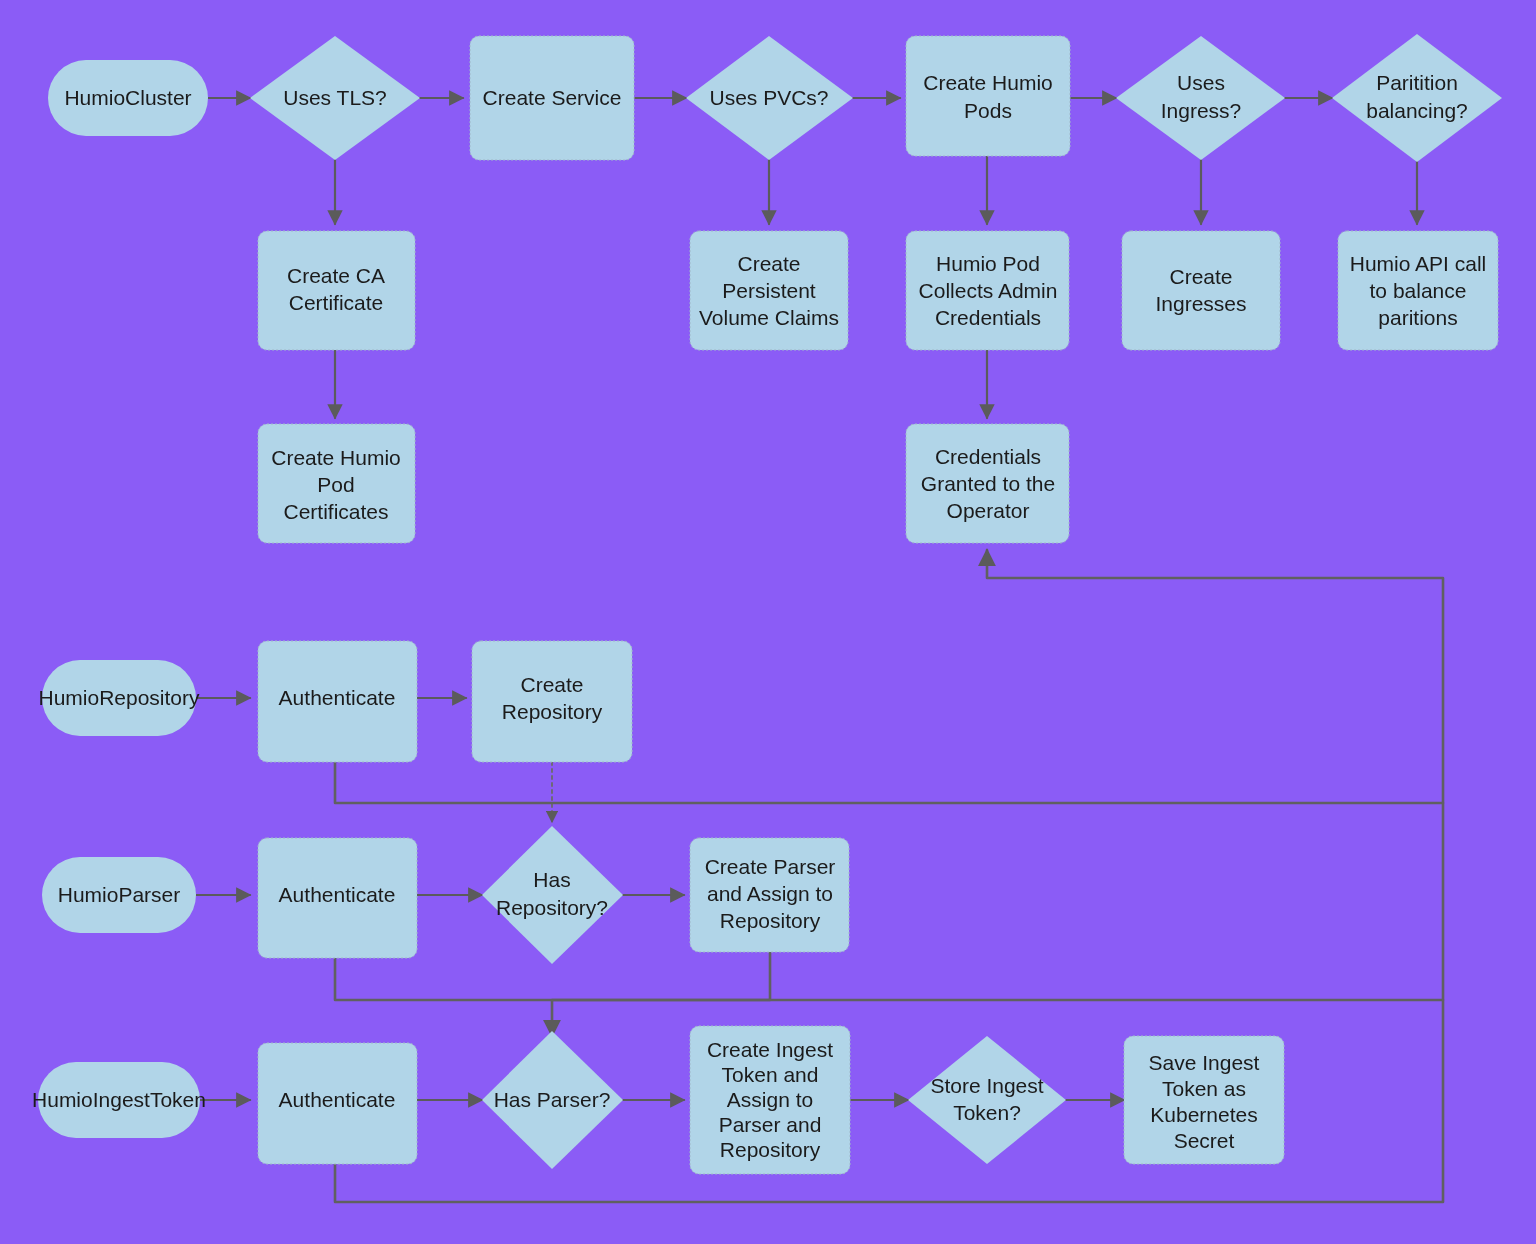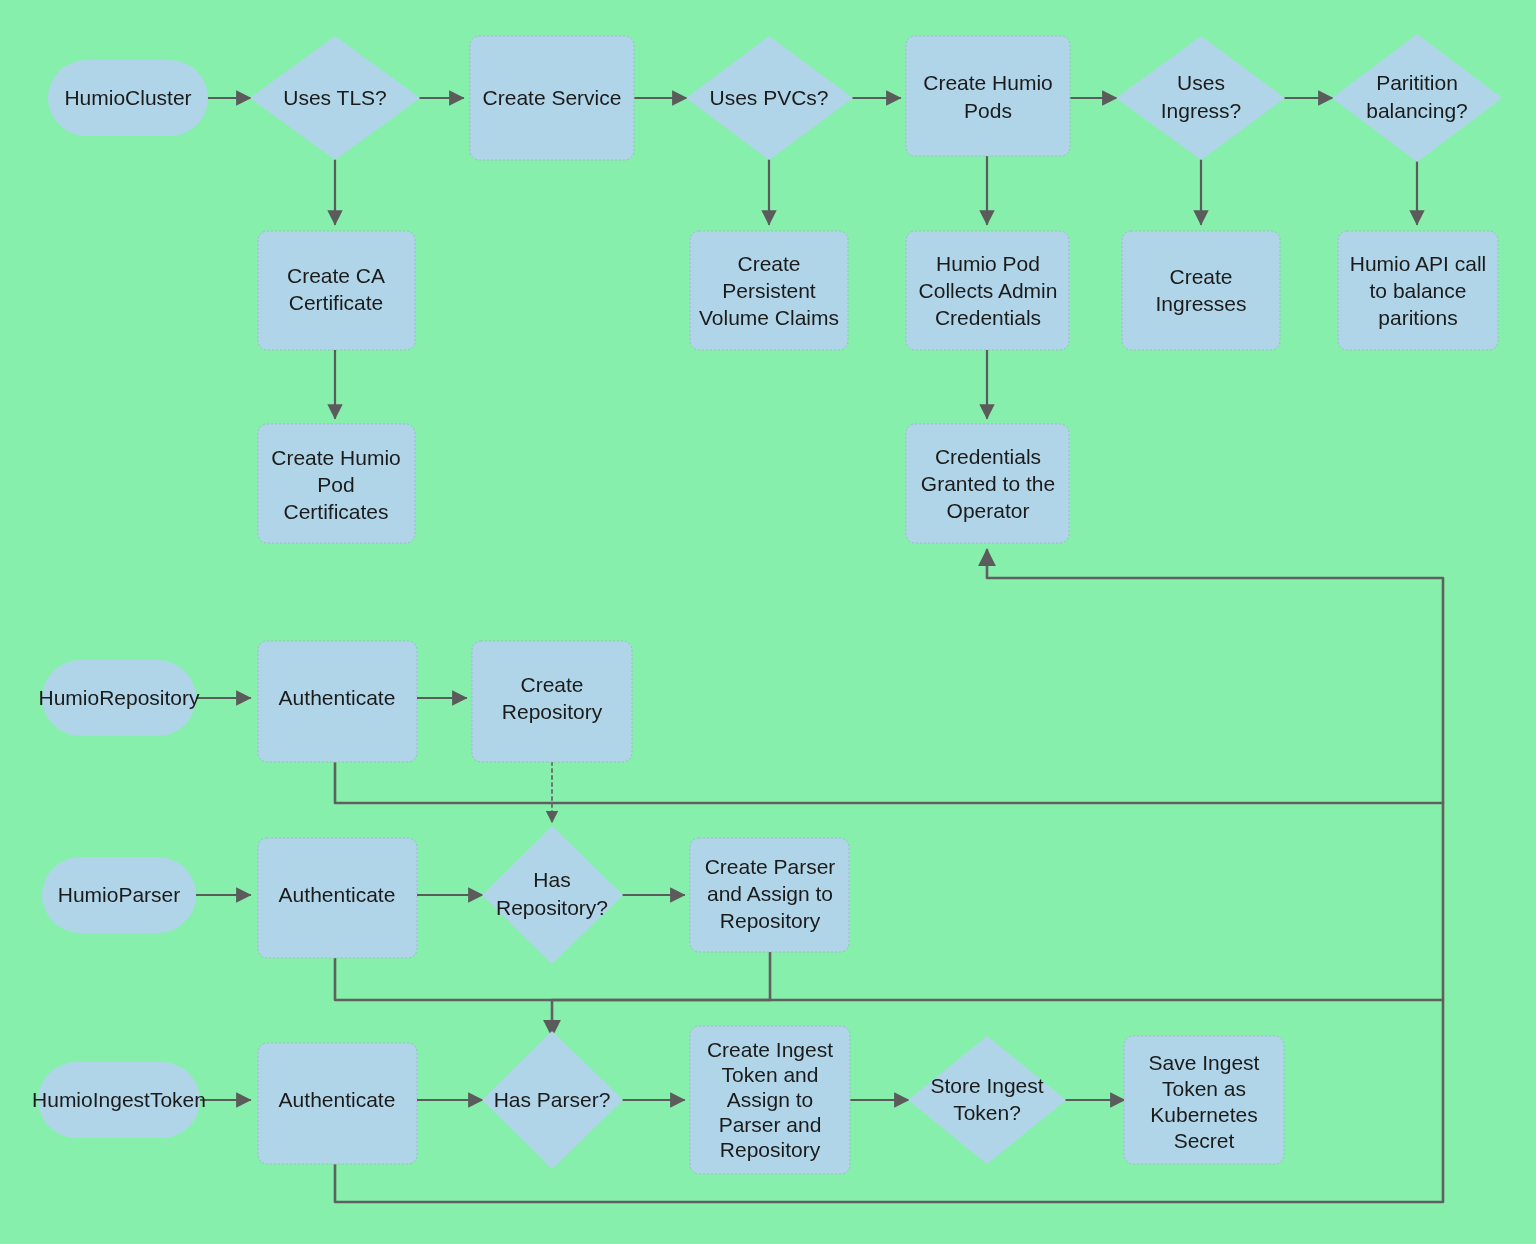--- a/index.html
+++ b/index.html
@@ -7,21 +7,21 @@
     padding: 0;
     background: #ffffff;
   }
   body {
     font-family: "Liberation Sans", sans-serif;
   }
   #diagram-root {
     position: relative;
     width: 1536px;
     height: 1244px;
-    background: #86efac;
+    background: #8b5cf6;
     overflow: hidden;
   }
   svg.flow {
     position: absolute;
     top: 0;
     left: 0;
     width: 1536px;
     height: 1244px;
     display: block;
   }

